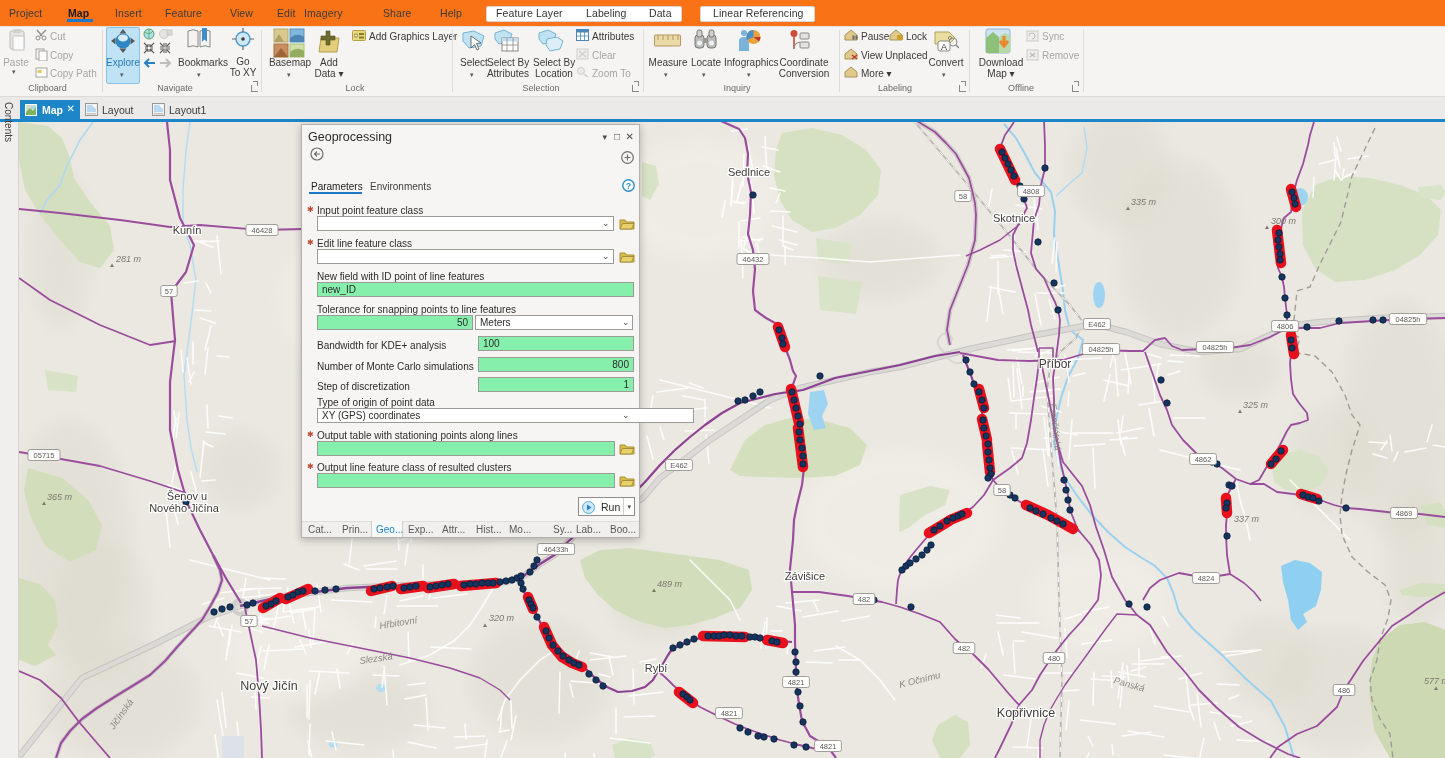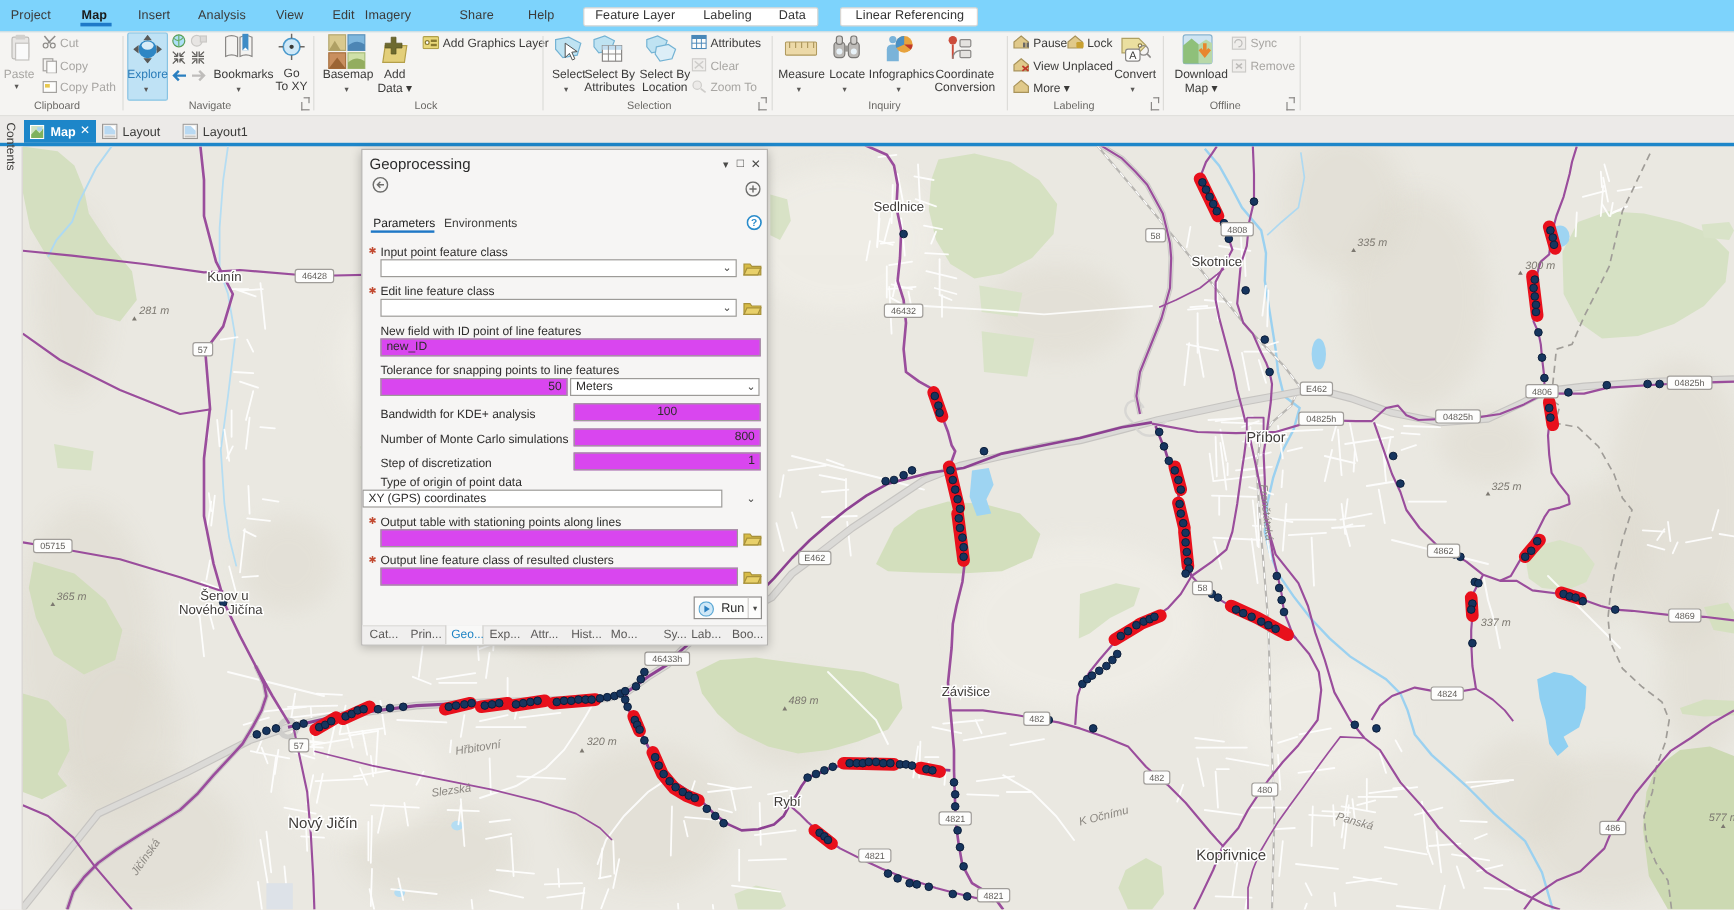--- a/index.html
+++ b/index.html
@@ -1,50 +1,50 @@
 <!DOCTYPE html>
 <html><head><meta charset="utf-8">
 <style>
 *{margin:0;padding:0;box-sizing:border-box}
 html,body{width:1445px;height:758px;overflow:hidden;font-family:"Liberation Sans",sans-serif;background:#eceae3}
 .ab{position:absolute}
-#menubar{position:absolute;left:0;top:0;width:1445px;height:27px;background:#7dd3fc;border-bottom:1px solid #e3e1df}
+#menubar{position:absolute;left:0;top:0;width:1445px;height:27px;background:#f97316;border-bottom:1px solid #e3e1df}
 #menubar .mi{position:absolute;top:7px;font-size:10.5px;color:#3b3a39;letter-spacing:.1px}
 #menubar .ctx{position:absolute;top:6px;height:16px;background:#fff;border:1px solid #d8d6d3;border-radius:2px}
 #ribbon{position:absolute;left:0;top:27px;width:1445px;height:70px;background:#f5f4f2;border-bottom:1px solid #dcdbd8}
 .glabel{position:absolute;top:56px;font-size:9px;color:#6b6966;text-align:center}
 .gsep{position:absolute;top:3px;height:62px;width:1px;background:#dddcd9}
 .btxt{position:absolute;font-size:10px;color:#3b3a39;white-space:nowrap}
 .btxtc{position:absolute;font-size:10px;color:#3b3a39;text-align:center;white-space:nowrap}
 .gray{color:#a8a6a3}
 .chev{position:absolute;font-size:7px;color:#5a5856}
 .launch{position:absolute;width:7px;height:7px;border-left:1px solid #8a8886;border-bottom:1px solid #8a8886}
 .launch:after{content:"";position:absolute;left:1px;top:-4px;width:4px;height:4px;border:1px solid #8a8886;border-left:none;border-bottom:none}
 #tabstrip{position:absolute;left:0;top:97px;width:1445px;height:22px;background:#eceae8}
 #bluebar{position:absolute;left:0;top:119px;width:1445px;height:3px;background:#1d86c9}
 #leftstrip{position:absolute;left:0;top:122px;width:19px;height:636px;background:#f0efed;border-right:1px solid #d5d3d0}
 #contents{position:absolute;left:3px;top:102px;font-size:10px;color:#3f3e3c;writing-mode:vertical-lr}
 #maptab{position:absolute;left:20px;top:100px;width:60px;height:19px;background:#1d86c9;color:#fff}
 .itab{position:absolute;top:100px;height:19px;color:#3a3a38}
 
 .flabel{position:absolute;font-size:10px;color:#2e2d2c;white-space:nowrap}
 .ast{position:absolute;font-size:8px;color:#c24a31}
-.tbox{position:absolute;height:15px;background:#d946ef;border:1px solid #9d9b98;font-size:10px;color:#2e2d2c;padding:1px 4px 0 4px}
+.tbox{position:absolute;height:15px;background:#86efac;border:1px solid #9d9b98;font-size:10px;color:#2e2d2c;padding:1px 4px 0 4px}
 .combo{position:absolute;height:15px;background:#fff;border:1px solid #9d9b98;font-size:10px;color:#2e2d2c;padding:1px 4px 0 4px}
 .cchev{position:absolute;font-size:9px;color:#4a4a48;line-height:5px}
 .folder{position:absolute}
 .dtab{position:absolute;top:399px;font-size:10px;color:#5b5958}
 </style></head>
 <body>
 <div id="menubar">
  <span class="mi" style="left:9px">Project</span>
  <span class="mi" style="left:68px;font-weight:bold;color:#1a1a19">Map</span>
  <div class="ab" style="left:67px;top:19px;width:26px;height:2.5px;background:#1e79c8"></div>
  <span class="mi" style="left:115px">Insert</span>
- <span class="mi" style="left:165px">Analysis</span>
+ <span class="mi" style="left:165px">Feature</span>
  <span class="mi" style="left:230px">View</span>
  <span class="mi" style="left:277px">Edit</span>
  <span class="mi" style="left:304px">Imagery</span>
  <span class="mi" style="left:383px">Share</span>
  <span class="mi" style="left:440px">Help</span>
  <div class="ctx" style="left:486px;width:196px"></div>
  <div class="ctx" style="left:700px;width:115px"></div>
  <span class="mi" style="left:496px;color:#333">Feature Layer</span>
  <span class="mi" style="left:586px;color:#333">Labeling</span>
  <span class="mi" style="left:649px;color:#333">Data</span>
@@ -1142,27 +1142,27 @@
       <path d="M1,3 L6,3 L7.5,5 L15,5 L15,12 L1,12 Z" fill="#d8bc46" stroke="#a8913a"></path>
       <path d="M1,12 L3.5,6.5 L15,6.5 L12.5,12 Z" fill="#e8d06a" stroke="#a8913a"></path>
     </svg>
  <div class="flabel" style="left:15px;top:146px">New field with ID point of line features</div>
  <div class="tbox" style="left:15px;top:157px;width:317px">new_ID</div>
  <div class="flabel" style="left:15px;top:179px">Tolerance for snapping points to line features</div>
  <div class="tbox" style="left:15px;top:190px;width:156px;text-align:right">50</div>
  <div class="combo" style="left:173px;top:190px;width:158px">Meters</div>
  <div class="cchev" style="left:320px;top:195px">⌄</div>
  <div class="flabel" style="left:15px;top:215px">Bandwidth for KDE+ analysis</div>
- <div class="tbox" style="left:176px;top:211px;width:156px;text-align:center">100</div>
+ <div class="tbox" style="left:176px;top:211px;width:156px;text-align:left">100</div>
  <div class="flabel" style="left:15px;top:236px">Number of Monte Carlo simulations</div>
  <div class="tbox" style="left:176px;top:232px;width:156px;text-align:right">800</div>
  <div class="flabel" style="left:15px;top:256px">Step of discretization</div>
  <div class="tbox" style="left:176px;top:252px;width:156px;text-align:right">1</div>
  <div class="flabel" style="left:15px;top:272px">Type of origin of point data</div>
- <div class="combo" style="left:0;top:283px;width:300px">XY (GPS) coordinates</div>
+ <div class="combo" style="left:15px;top:283px;width:377px">XY (GPS) coordinates</div>
  <div class="cchev" style="left:320px;top:288px">⌄</div>
  <div class="ast" style="left:5px;top:305px">✱</div>
  <div class="flabel" style="left:15px;top:305px">Output table with stationing points along lines</div>
  <div class="tbox" style="left:15px;top:316px;width:298px"></div>
  <svg class="folder" style="left:317px;top:317px" width="16" height="13">
       <path d="M1,3 L6,3 L7.5,5 L15,5 L15,12 L1,12 Z" fill="#d8bc46" stroke="#a8913a"></path>
       <path d="M1,12 L3.5,6.5 L15,6.5 L12.5,12 Z" fill="#e8d06a" stroke="#a8913a"></path>
     </svg>
  <div class="ast" style="left:5px;top:337px">✱</div>
  <div class="flabel" style="left:15px;top:337px">Output line feature class of resulted clusters</div>

